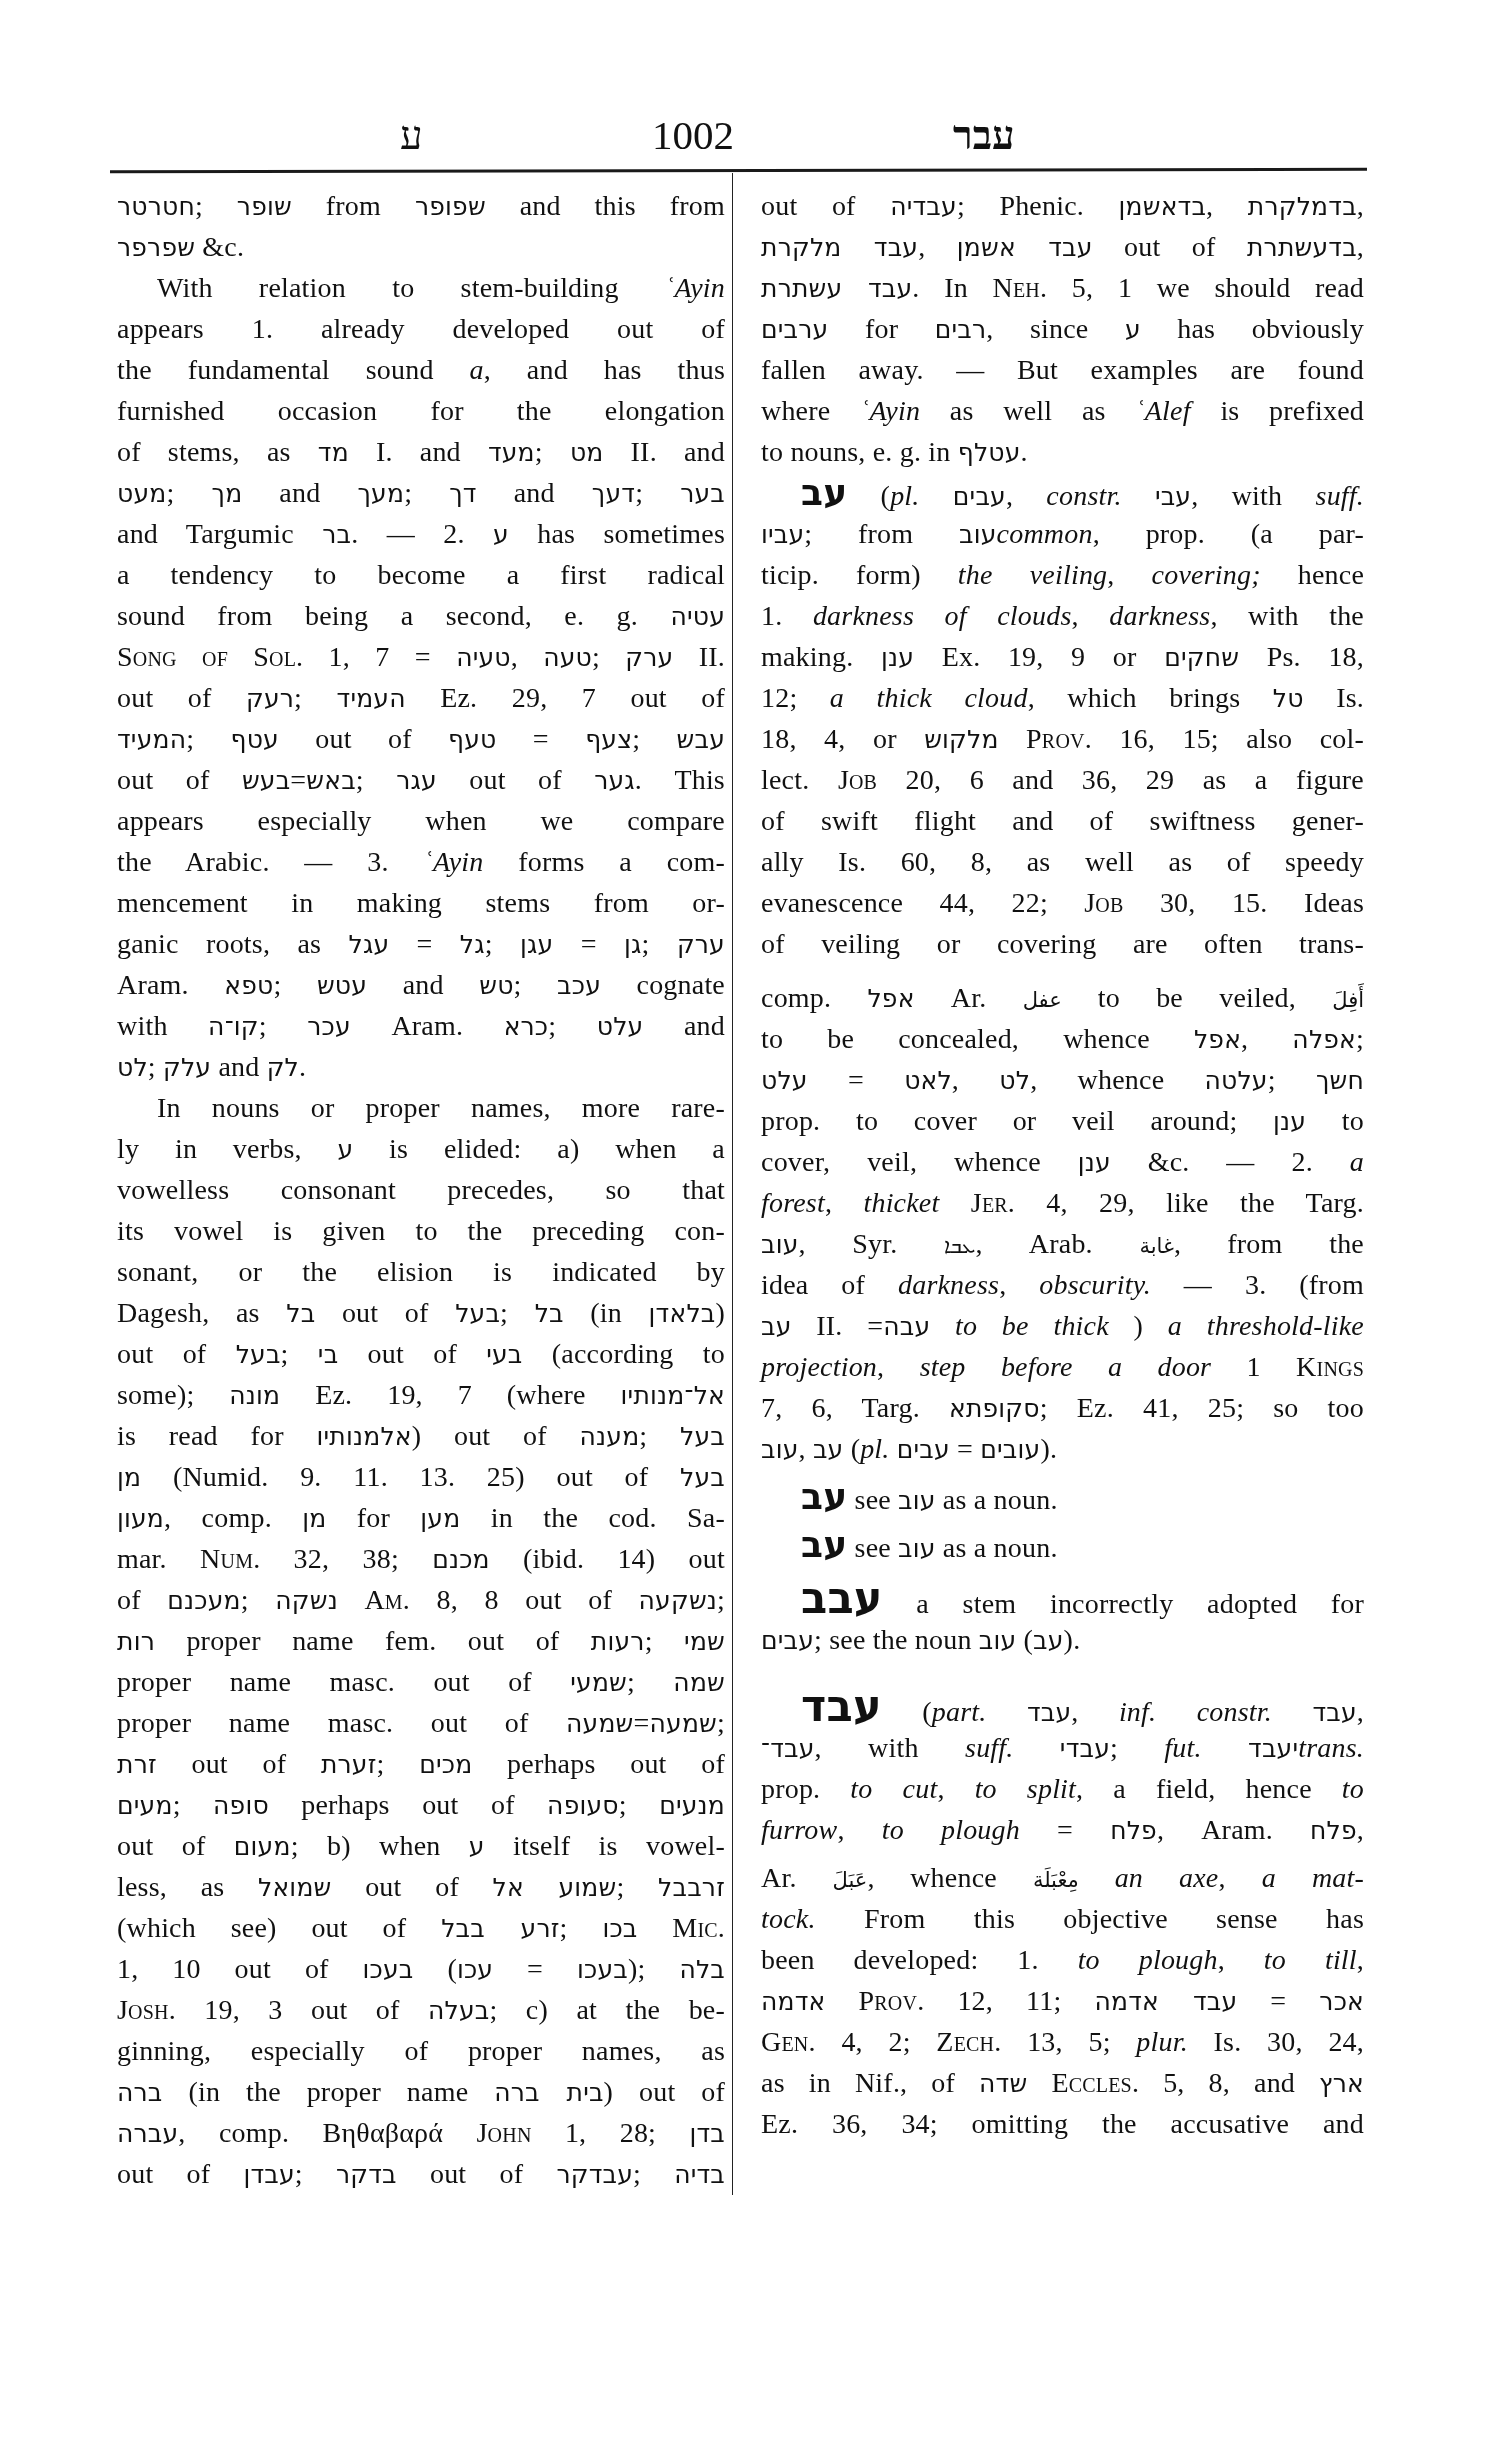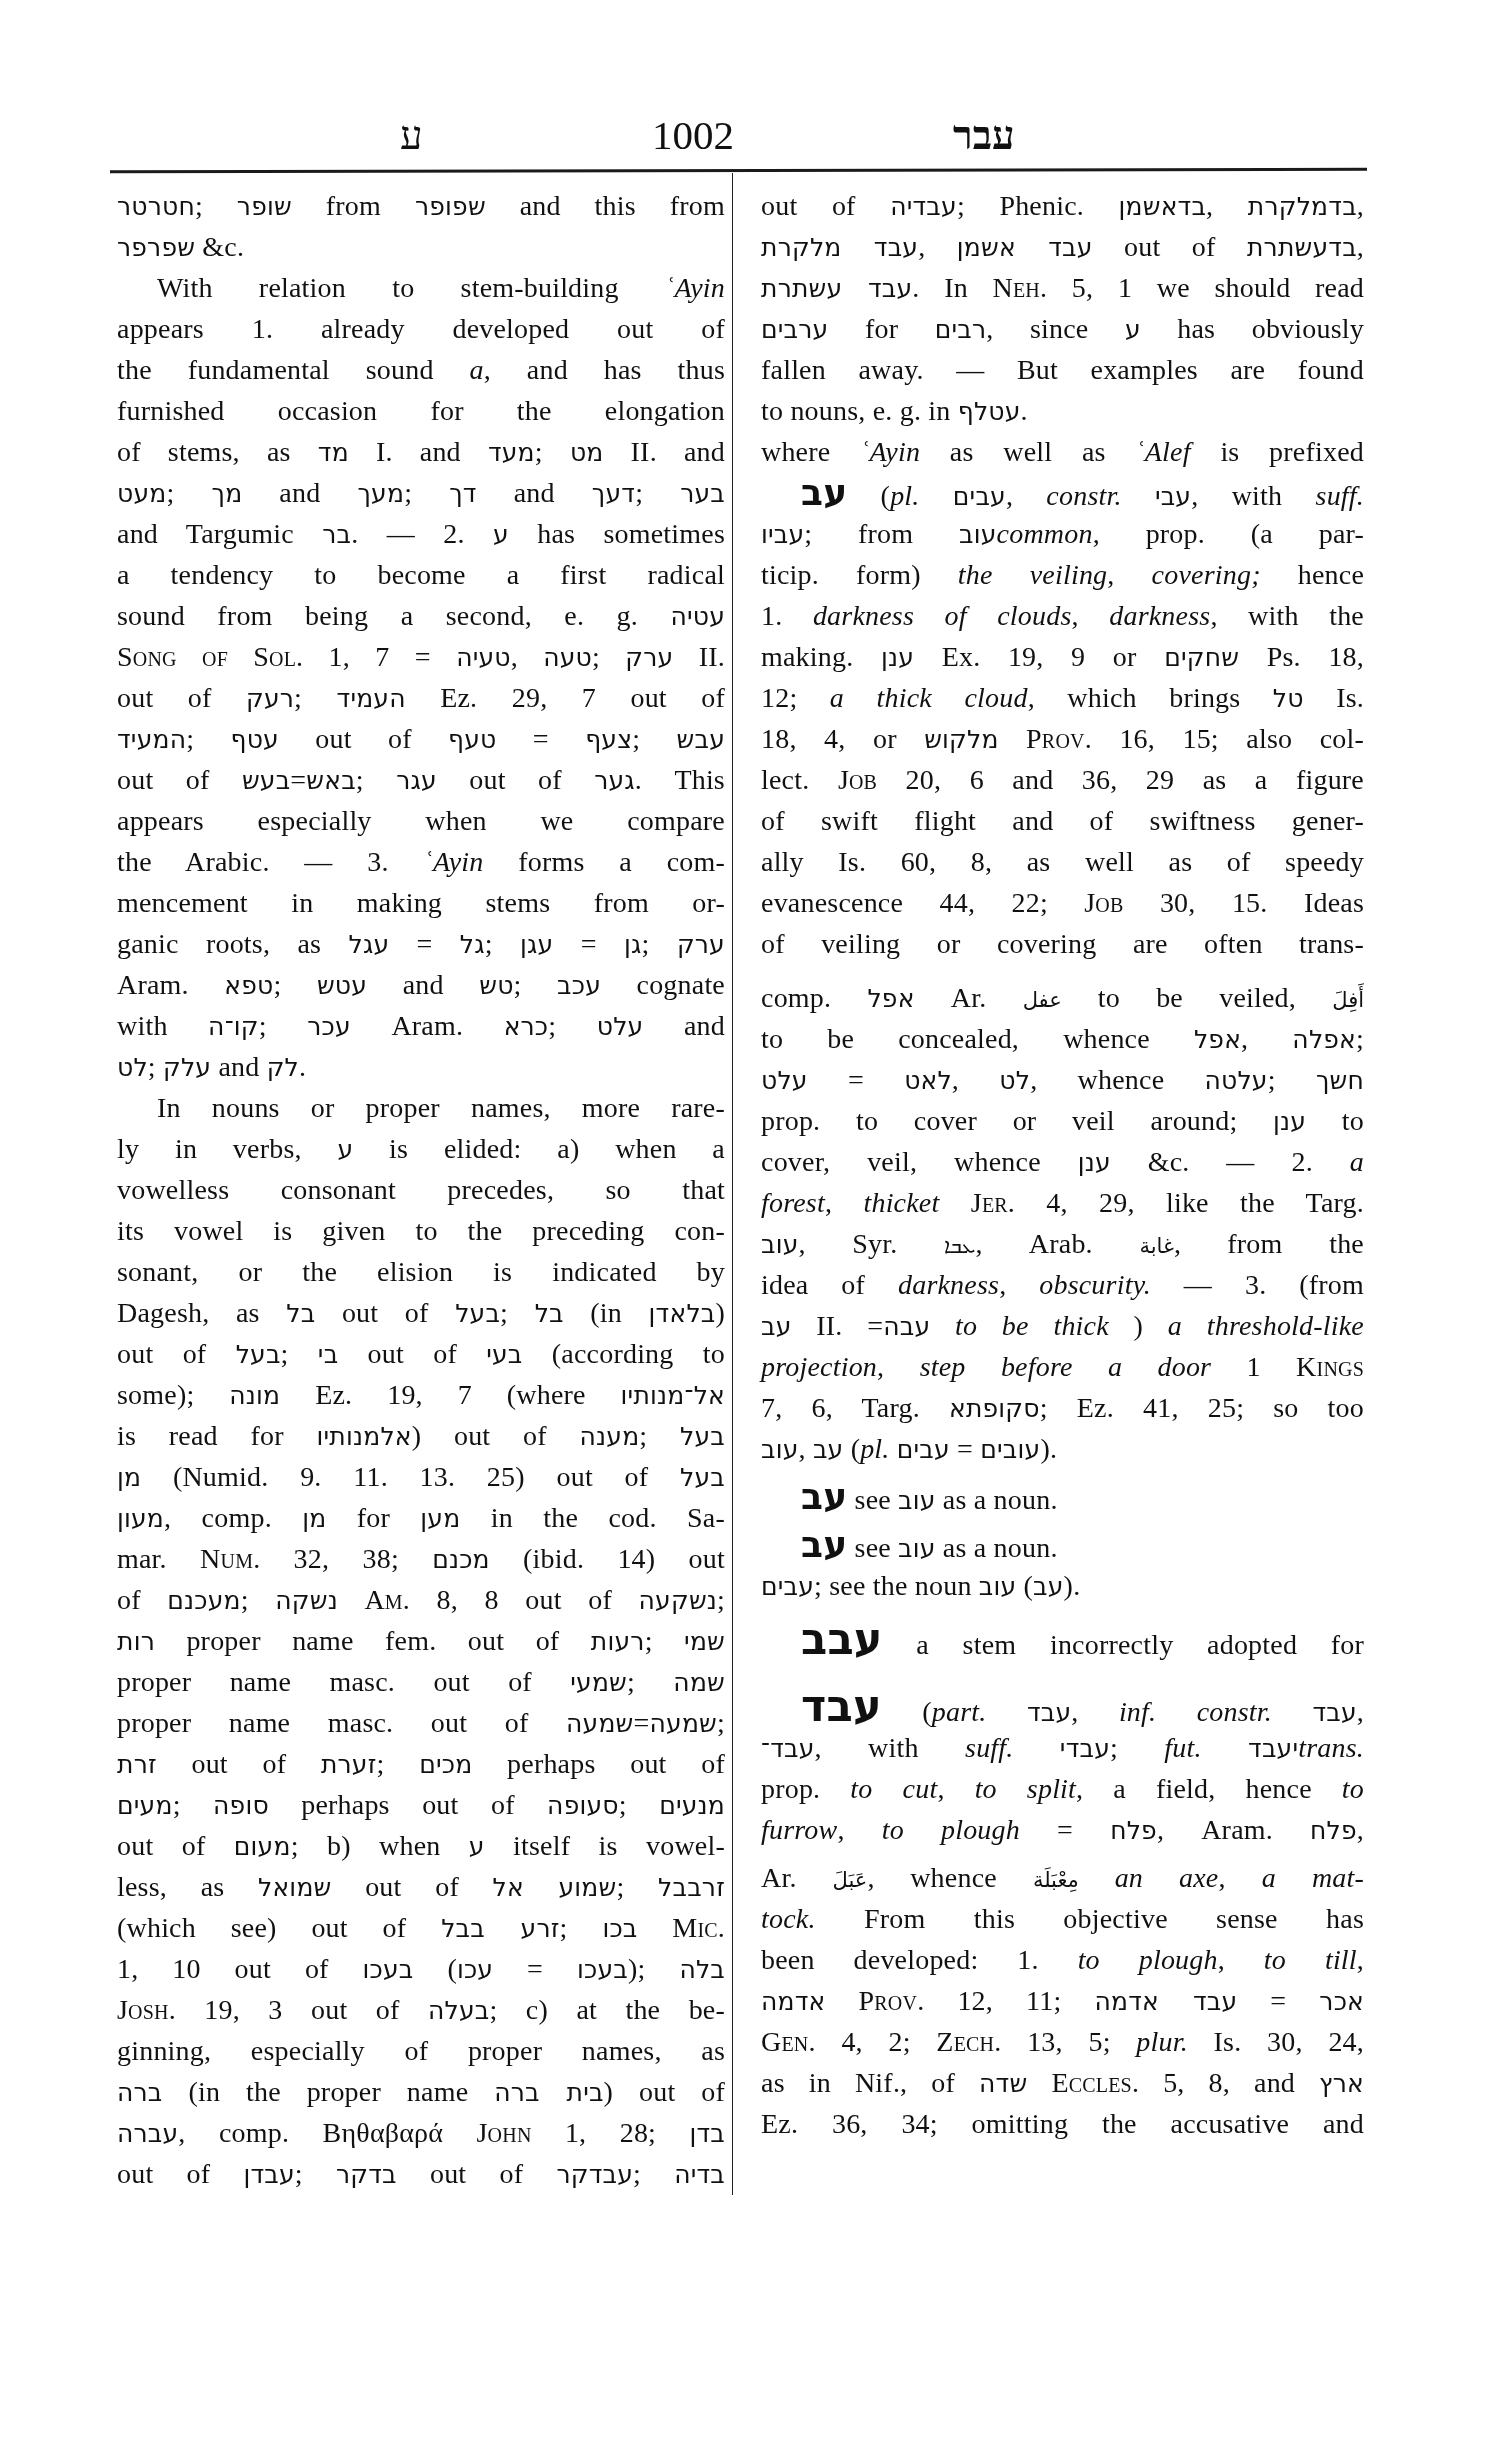--- a/index.html
+++ b/index.html
@@ -91,22 +91,22 @@
       <div class="line "><span class="seg-h">ברה</span><span> (in the proper name </span><span class="seg-h">בית ברה</span><span>) out of</span></div>
       <div class="line "><span class="seg-h">עברה</span><span>, comp. </span><span class="seg-g">Βηθαβαρά</span><span> </span><span class="seg-sc">John</span><span> 1, 28; </span><span class="seg-h">בדן</span></div>
       <div class="line "><span>out of </span><span class="seg-h">עבדן</span><span>; </span><span class="seg-h">בדקר</span><span> out of </span><span class="seg-h">עבדקר</span><span>; </span><span class="seg-h">בדיה</span></div>
     </div>
   <div class="col col-right">
       <div class="line "><span>out of </span><span class="seg-h">עבדיה</span><span>; Phenic. </span><span class="seg-h">בדאשמן</span><span>, </span><span class="seg-h">בדמלקרת</span><span>,</span></div>
       <div class="line "><span class="seg-h">עבד מלקרת</span><span>, </span><span class="seg-h">עבד אשמן</span><span> out of </span><span class="seg-h">בדעשתרת</span><span>,</span></div>
       <div class="line "><span class="seg-h">עבד עשתרת</span><span>. In </span><span class="seg-sc">Neh.</span><span> 5, 1 we should read</span></div>
       <div class="line "><span class="seg-h">ערבים</span><span> for </span><span class="seg-h">רבים</span><span>, since </span><span class="seg-h">ע</span><span> has obviously</span></div>
       <div class="line "><span>fallen away. — But examples are found</span></div>
+      <div class="line "><span>where </span><span class="seg-i">ʿAyin</span><span> as well as </span><span class="seg-i">ʿAlef</span><span> is prefixed</span></div>
       <div class="line last"><span>to nouns, e. g. in </span><span class="seg-h">עטלף</span><span>.</span></div>
-      <div class="line "><span>where </span><span class="seg-i">ʿAyin</span><span> as well as </span><span class="seg-i">ʿAlef</span><span> is prefixed</span></div>
       <div class="line indent"><span class="seg-hw">עב</span><span> (</span><span class="seg-i">pl.</span><span> </span><span class="seg-h">עבים</span><span>, </span><span class="seg-i">constr.</span><span> </span><span class="seg-h">עבי</span><span>, with </span><span class="seg-i">suff.</span></div>
       <div class="line "><span class="seg-h">עביו</span><span>; from </span><span class="seg-h">עוב</span><span class="seg-) "></span><span class="seg-i">common</span><span>, prop. (a par-</span></div>
       <div class="line "><span>ticip. form) </span><span class="seg-i">the veiling</span><span>, </span><span class="seg-i">covering;</span><span> hence</span></div>
       <div class="line "><span>1. </span><span class="seg-i">darkness of clouds</span><span>, </span><span class="seg-i">darkness</span><span>, with the</span></div>
       <div class="line "><span>making. </span><span class="seg-h">ענן</span><span> Ex. 19, 9 or </span><span class="seg-h">שחקים</span><span> Ps. 18,</span></div>
       <div class="line "><span>12; </span><span class="seg-i">a thick cloud</span><span>, which brings </span><span class="seg-h">טל</span><span> Is.</span></div>
       <div class="line "><span>18, 4, or </span><span class="seg-h">מלקוש</span><span> </span><span class="seg-sc">Prov.</span><span> 16, 15; also col-</span></div>
       <div class="line "><span>lect. </span><span class="seg-sc">Job</span><span> 20, 6 and 36, 29 as a figure</span></div>
       <div class="line "><span>of swift flight and of swiftness gener-</span></div>
       <div class="line "><span>ally Is. 60, 8, as well as of speedy</span></div>
@@ -119,22 +119,22 @@
       <div class="line "><span>cover, veil, whence </span><span class="seg-h">ענן</span><span> &amp;c. — 2. </span><span class="seg-i">a</span></div>
       <div class="line "><span class="seg-i">forest</span><span>, </span><span class="seg-i">thicket</span><span> </span><span class="seg-sc">Jer.</span><span> 4, 29, like the Targ.</span></div>
       <div class="line "><span class="seg-h">עוב</span><span>, Syr. </span><span class="seg-a">ܥܒܐ</span><span>, Arab. </span><span class="seg-a">غابة</span><span>, from the</span></div>
       <div class="line "><span>idea of </span><span class="seg-i">darkness</span><span>, </span><span class="seg-i">obscurity.</span><span> — 3. (from</span></div>
       <div class="line "><span class="seg-h">עב</span><span> II. =</span><span class="seg-h">עבה</span><span> </span><span class="seg-i">to be thick</span><span> ) </span><span class="seg-i">a threshold-like</span></div>
       <div class="line "><span class="seg-i">projection</span><span>, </span><span class="seg-i">step before a door</span><span> 1 </span><span class="seg-sc">Kings</span></div>
       <div class="line "><span>7, 6, Targ. </span><span class="seg-h">סקופתא</span><span>; Ez. 41, 25; so too</span></div>
       <div class="line last"><span class="seg-h">עוב</span><span>, </span><span class="seg-h">עב</span><span> (</span><span class="seg-i">pl.</span><span> </span><span class="seg-h">עבים</span><span> = </span><span class="seg-h">עובים</span><span>).</span></div>
       <div class="line indent gap-s last"><span class="seg-hw">עב</span><span> see </span><span class="seg-h">עוב</span><span> as a noun.</span></div>
       <div class="line indent gap-s last"><span class="seg-hw">עב</span><span> see </span><span class="seg-h">עוב</span><span> as a noun.</span></div>
+      <div class="line indent gap-m"><span class="seg-hwl">עבב</span><span> a stem incorrectly adopted for</span></div>
       <div class="line last"><span class="seg-h">עבים</span><span>; see the noun </span><span class="seg-h">עוב</span><span> (</span><span class="seg-h">עב</span><span>).</span></div>
-      <div class="line indent gap-m"><span class="seg-hwl">עבב</span><span> a stem incorrectly adopted for</span></div>
       <div class="line indent gap-l"><span class="seg-hwl">עבד</span><span> (</span><span class="seg-i">part.</span><span> </span><span class="seg-h">עבד</span><span>, </span><span class="seg-i">inf. constr.</span><span> </span><span class="seg-h">עבד</span><span>,</span></div>
       <div class="line "><span class="seg-h">עבד־</span><span>, with </span><span class="seg-i">suff.</span><span> </span><span class="seg-h">עבדי</span><span>; </span><span class="seg-i">fut.</span><span> </span><span class="seg-h">יעבד</span><span class="seg-) "></span><span class="seg-i">trans.</span></div>
       <div class="line "><span>prop. </span><span class="seg-i">to cut</span><span>, </span><span class="seg-i">to split</span><span>, a field, hence </span><span class="seg-i">to</span></div>
       <div class="line "><span class="seg-i">furrow</span><span>, </span><span class="seg-i">to plough</span><span> = </span><span class="seg-h">פלח</span><span>, Aram. </span><span class="seg-h">פלח</span><span>,</span></div>
       <div class="line gap-s"><span>Ar. </span><span class="seg-a">عَبَلَ</span><span>, whence </span><span class="seg-a">مِعْبَلَة</span><span> </span><span class="seg-i">an axe</span><span>, </span><span class="seg-i">a mat-</span></div>
       <div class="line "><span class="seg-i">tock.</span><span> From this objective sense has</span></div>
       <div class="line "><span>been developed: 1. </span><span class="seg-i">to plough</span><span>, </span><span class="seg-i">to till</span><span>,</span></div>
       <div class="line "><span class="seg-h">אדמה</span><span> </span><span class="seg-sc">Prov.</span><span> 12, 11; </span><span class="seg-h">עבד אדמה</span><span> = </span><span class="seg-h">אכר</span></div>
       <div class="line "><span class="seg-sc">Gen.</span><span> 4, 2; </span><span class="seg-sc">Zech.</span><span> 13, 5; </span><span class="seg-i">plur.</span><span> Is. 30, 24,</span></div>
       <div class="line "><span>as in Nif., of </span><span class="seg-h">שדה</span><span> </span><span class="seg-sc">Eccles.</span><span> 5, 8, and </span><span class="seg-h">ארץ</span></div>

